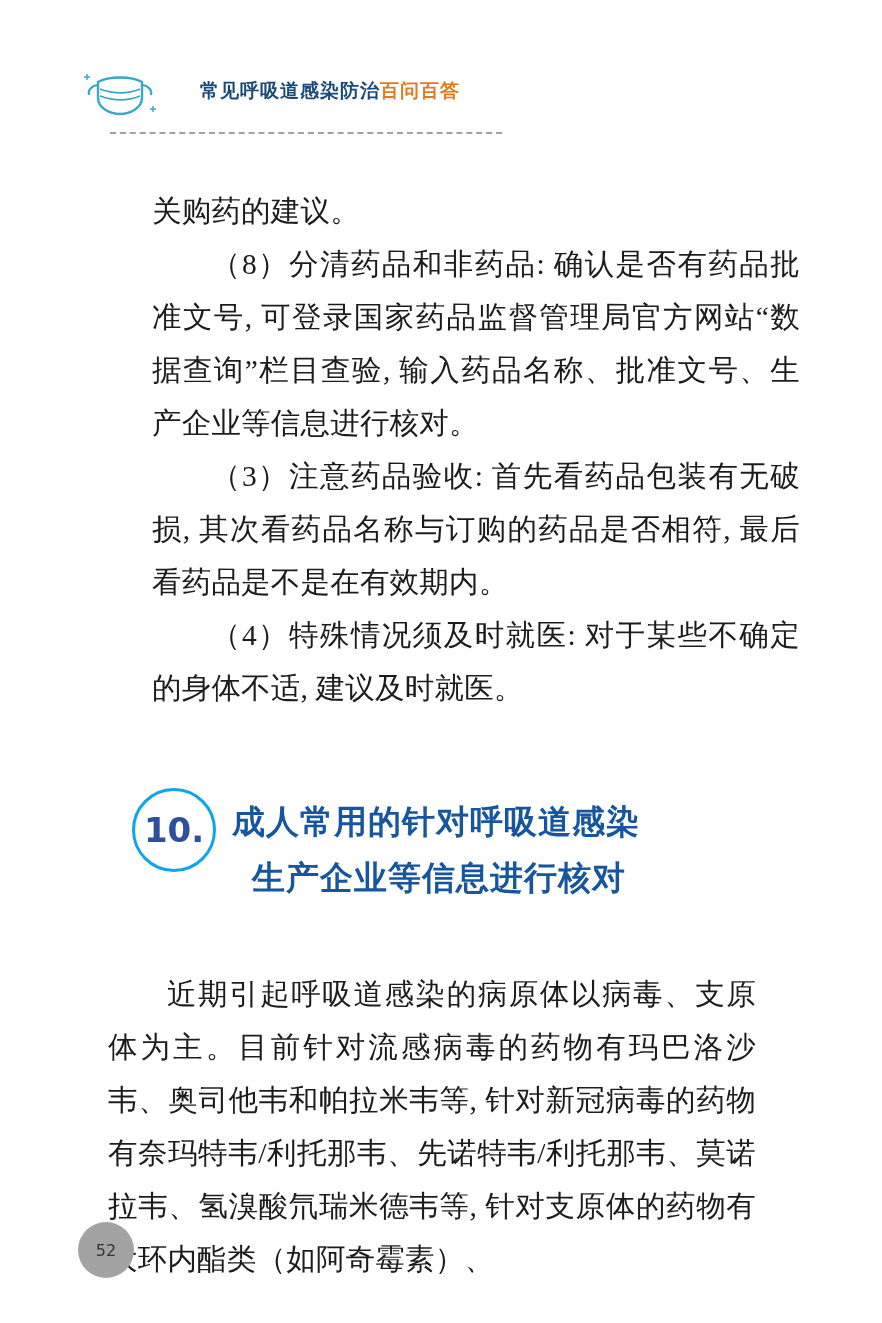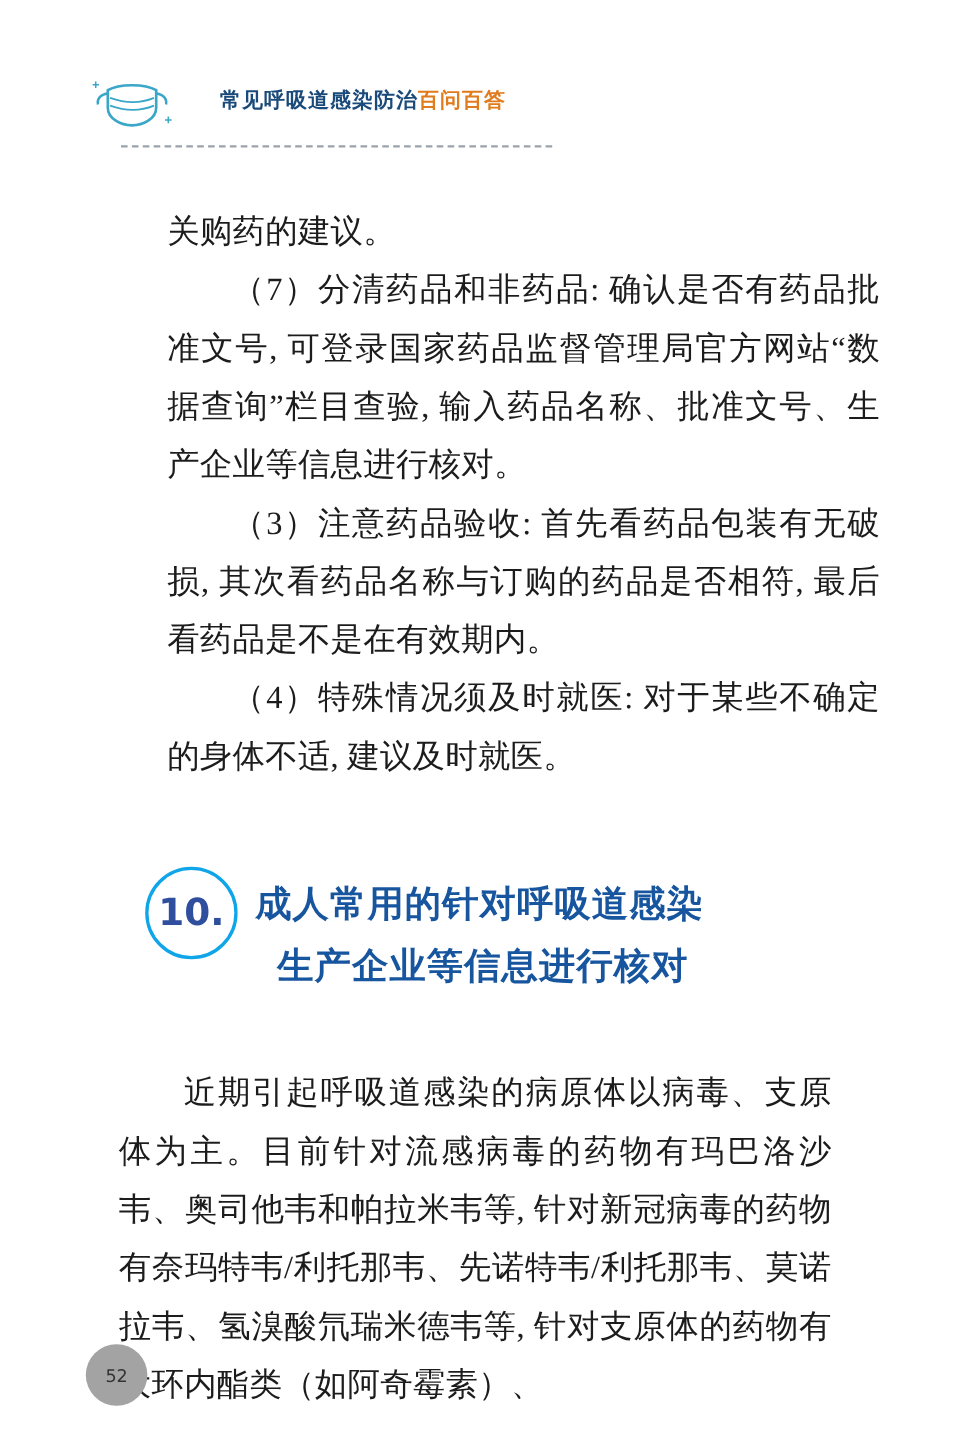--- a/index.html
+++ b/index.html
@@ -167,21 +167,21 @@
       </svg>
     </span>
     <div class="header-title">
       <span class="t-dark">常见呼吸道感染防治</span><span class="t-accent">百问百答</span>
     </div>
     <div class="header-rule"></div>
   </div>
 
   <div class="content">
     <p class="para">关购药的建议。</p>
-    <p class="para indent">（7）分清药品和非药品: 确认是否有药品批准文号, 可登录国家药品监督管理局官方网站“数据查询”栏目查验, 输入药品名称、批准文号、生产企业等信息进行核对。</p>
+    <p class="para indent">（8）分清药品和非药品: 确认是否有药品批准文号, 可登录国家药品监督管理局官方网站“数据查询”栏目查验, 输入药品名称、批准文号、生产企业等信息进行核对。</p>
     <p class="para indent">（3）注意药品验收: 首先看药品包装有无破损, 其次看药品名称与订购的药品是否相符, 最后看药品是不是在有效期内。</p>
     <p class="para indent">（4）特殊情况须及时就医: 对于某些不确定的身体不适, 建议及时就医。</p>
   </div>
 
   <div class="section">
     <div class="section-number">10.</div>
     <div class="section-title">
       <span class="line1">成人常用的针对呼吸道感染</span>
       <span class="line2">生产企业等信息进行核对</span>
     </div>

